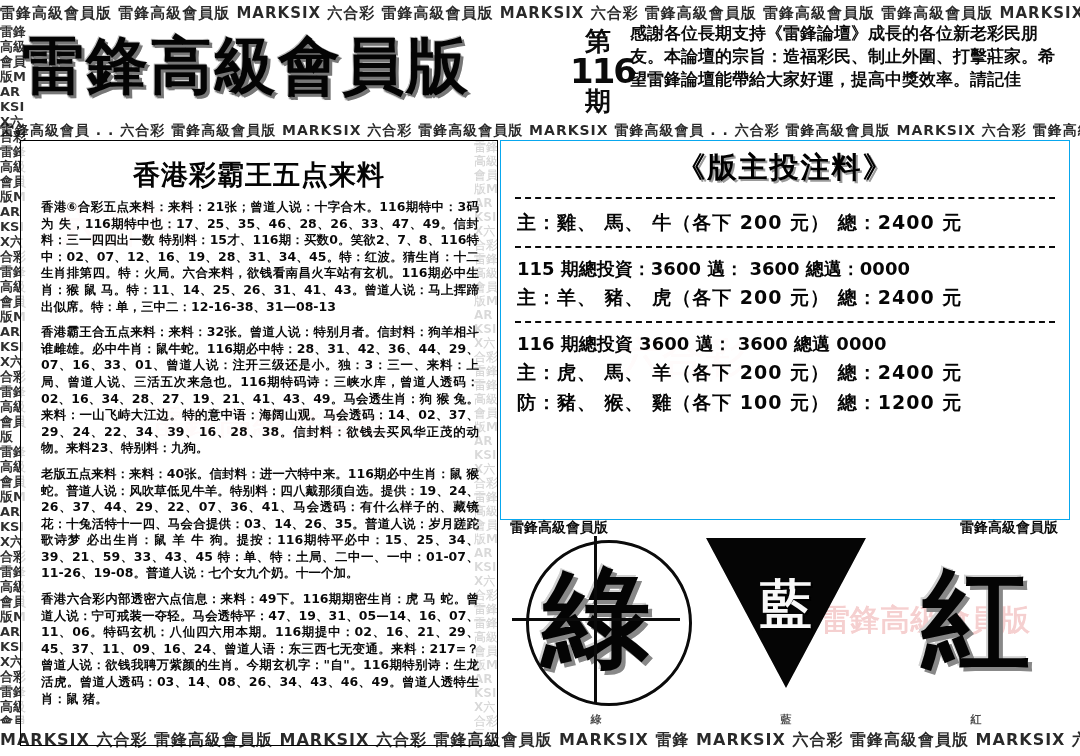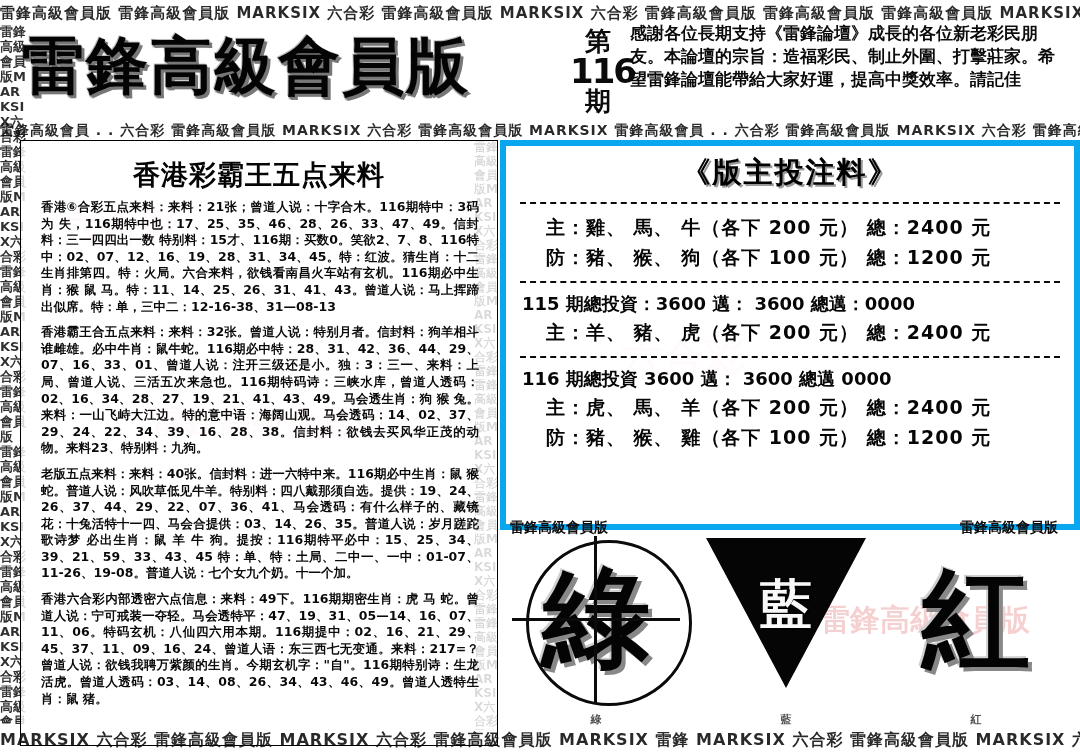--- a/index.html
+++ b/index.html
@@ -78,33 +78,33 @@
   .left-body{
     padding:6px 10px 0 12px;
     font-size:12.5px;line-height:16.6px;color:#101010;
     font-weight:bold;text-align:justify;
   }
   .left-body p{margin:0 0 9px 0;}
 
   
   .right-col{
     position:absolute;left:500px;top:140px;width:568px;height:378px;
-    border:6px solid #0ea5e9;background:rgba(255,255,255,.8);
+    border:1px solid #0ea5e9;background:rgba(255,255,255,.8);
   }
   .right-title{
     text-align:center;font-size:29px;font-weight:bold;color:#060606;
     margin-top:7px;letter-spacing:2px;
     text-shadow:2px 2px 0 #999;
   }
   .dashed{
     border-top:2px dashed #111;margin:9px 14px 8px 14px;height:0;
   }
   .blk{padding:0 16px;color:#0c0c0c;font-weight:bold;}
   .blk .hl{font-size:18px;line-height:26px;letter-spacing:0px;}
-  .blk .row{font-size:19px;line-height:30px;letter-spacing:1px;margin-left:24px;}
+  .blk .row{font-size:19px;line-height:30px;letter-spacing:1px;}
 
   
   .art{
     position:absolute;left:500px;top:530px;width:568px;height:198px;
   }
   .art .cell{
     position:absolute;top:0;width:180px;height:180px;
     display:flex;align-items:center;justify-content:center;
   }
   .art .c1{left:6px;}
@@ -179,21 +179,20 @@
       <p>香港六合彩内部透密六点信息：来料：49下。116期期密生肖：虎 马 蛇。曾道人说：宁可戒装一夺轻。马会透特平：47、19、31、05—14、16、07、11、06。特码玄机：八仙四六用本期。116期提中：02、16、21、29、45、37、11、09、16、24、曾道人语：东三西七无变通。来料：217=？ 曾道人说：欲钱我聘万紫颜的生肖。今期玄机字："自"。116期特别诗：生龙活虎。曾道人透码：03、14、08、26、34、43、46、49。曾道人透特生肖：鼠 猪。</p>
     </div>
   </div>
 
   <div class="right-col">
     <div class="right-title">《版主投注料》</div>
 
     <div class="dashed"></div>
     <div class="blk">
       <div class="row">主：雞、 馬、 牛（各下 200 元） 總：2400 元</div>
-      <div class="row">防：豬、 猴、 狗（各下 100 元） 總：1200 元</div>
     </div>
 
     <div class="dashed"></div>
     <div class="blk">
       <div class="hl">115 期總投資：3600 邁： 3600 總邁：0000</div>
       <div class="row">主：羊、 豬、 虎（各下 200 元） 總：2400 元</div>
     </div>
 
     <div class="dashed"></div>
     <div class="blk">

